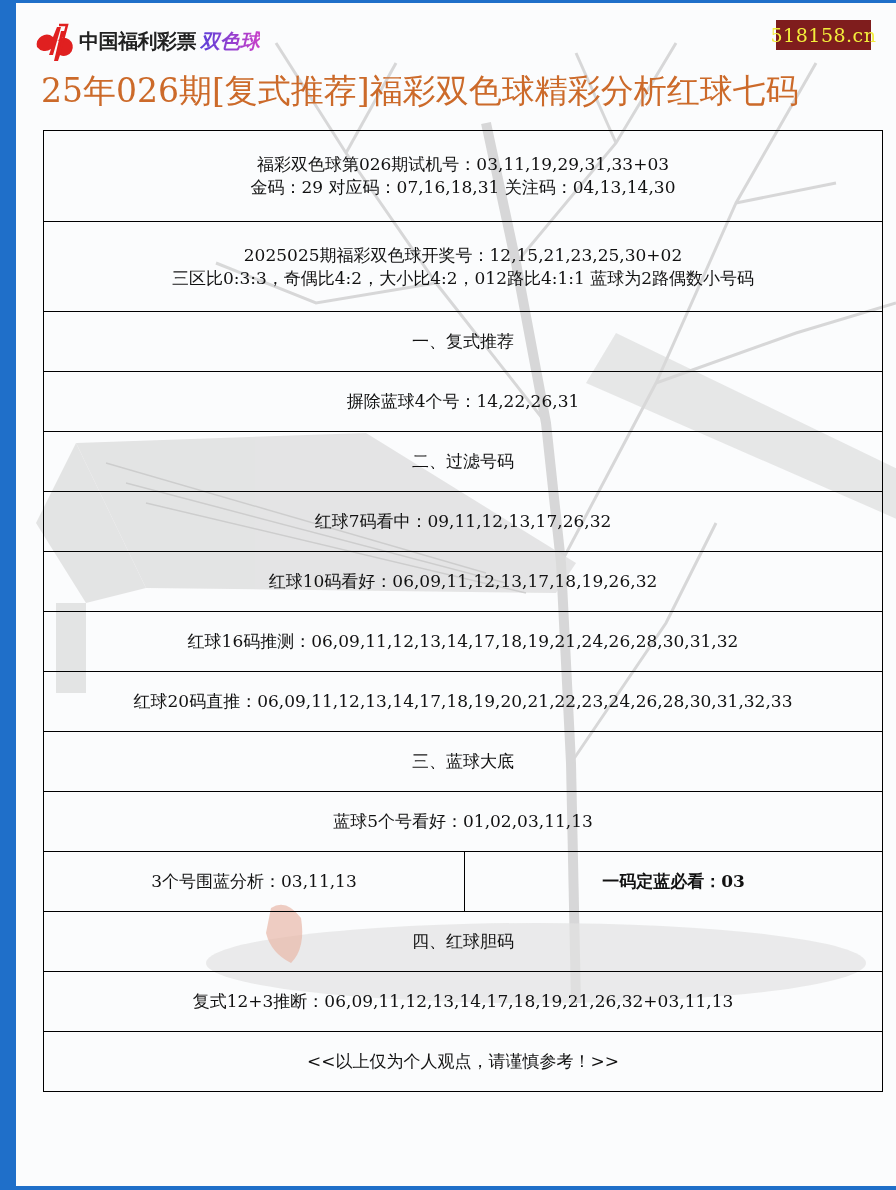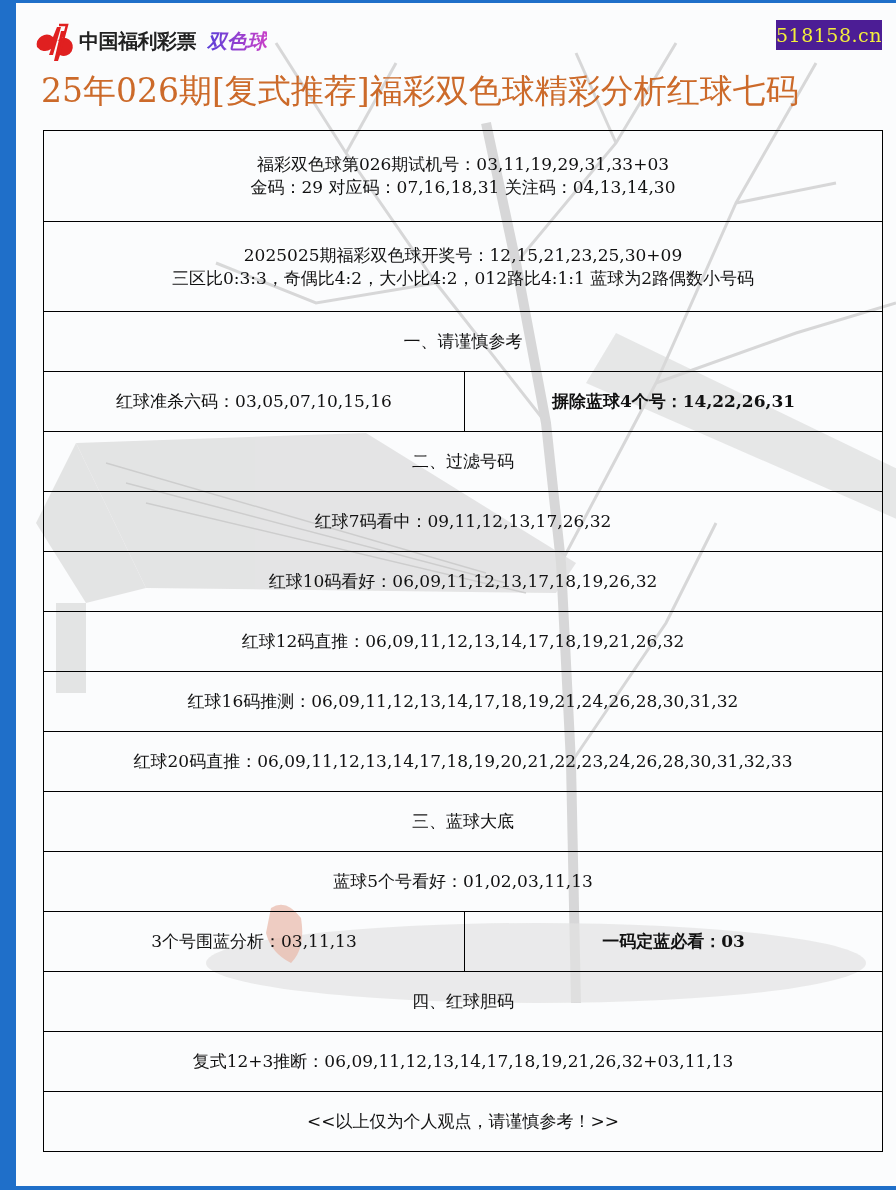--- a/index.html
+++ b/index.html
@@ -19,27 +19,27 @@
       position: absolute; left: 17px; top: 18px; height: 40px;
       display: flex; align-items: center;
     }
     .logo-mark { width: 44px; height: 40px; }
     .logo-text-cn {
       font-family: "DejaVu Sans", sans-serif; font-weight: bold; font-size: 20px;
       color: #222; margin-left: 2px; letter-spacing: -0.5px;
     }
     .logo-text-ssq {
       font-family: "DejaVu Sans", sans-serif; font-weight: bold; font-style: italic;
-      font-size: 20px; margin-left: 11px;
+      font-size: 20px; margin-left: 4px;
       background: linear-gradient(90deg, #5a3fd8, #c840c8);
       -webkit-background-clip: text; background-clip: text; color: transparent;
     }
     .site-badge {
-      position: absolute; left: 760px; top: 17px; width: 106px; height: 30px;
-      background: #4c1d95; color: #f3ee3c;
+      position: absolute; left: 760px; top: 17px; width: 95px; height: 30px;
+      background: #7f1d1d; color: #f3ee3c;
       font-family: "DejaVu Serif", serif; font-size: 19px;
       display: flex; align-items: center; justify-content: center;
       letter-spacing: 0.5px;
     }
     .title {
       position: absolute; left: 25px; top: 66px; width: 860px;
       font-family: "DejaVu Serif", "Liberation Serif", serif;
       font-size: 33px; color: #cc6a2a; white-space: nowrap; letter-spacing: 0px;
     }
     .table {
@@ -115,42 +115,38 @@
 
   <div class="table">
     <div class="row tall">
       <div class="cell">
         <div>福彩双色球第026期试机号：03,11,19,29,31,33+03</div>
         <div>金码：29 对应码：07,16,18,31 关注码：04,13,14,30</div>
       </div>
     </div>
     <div class="row tall">
       <div class="cell">
-        <div>2025025期福彩双色球开奖号：12,15,21,23,25,30+09</div>
+        <div>2025025期福彩双色球开奖号：12,15,21,23,25,30+02</div>
         <div>三区比0:3:3，奇偶比4:2，大小比4:2，012路比4:1:1 蓝球为2路偶数小号码</div>
       </div>
     </div>
     <div class="row">
-      <div class="cell">一、请谨慎参考</div>
+      <div class="cell">一、复式推荐</div>
     </div>
     <div class="row">
-      <div class="cell half">红球准杀六码：03,05,07,10,15,16</div>
       <div class="cell">摒除蓝球4个号：14,22,26,31</div>
     </div>
     <div class="row">
       <div class="cell">二、过滤号码</div>
     </div>
     <div class="row">
       <div class="cell">红球7码看中：09,11,12,13,17,26,32</div>
     </div>
     <div class="row">
       <div class="cell">红球10码看好：06,09,11,12,13,17,18,19,26,32</div>
-    </div>
-    <div class="row">
-      <div class="cell">红球12码直推：06,09,11,12,13,14,17,18,19,21,26,32</div>
     </div>
     <div class="row">
       <div class="cell">红球16码推测：06,09,11,12,13,14,17,18,19,21,24,26,28,30,31,32</div>
     </div>
     <div class="row">
       <div class="cell">红球20码直推：06,09,11,12,13,14,17,18,19,20,21,22,23,24,26,28,30,31,32,33</div>
     </div>
     <div class="row">
       <div class="cell">三、蓝球大底</div>
     </div>

